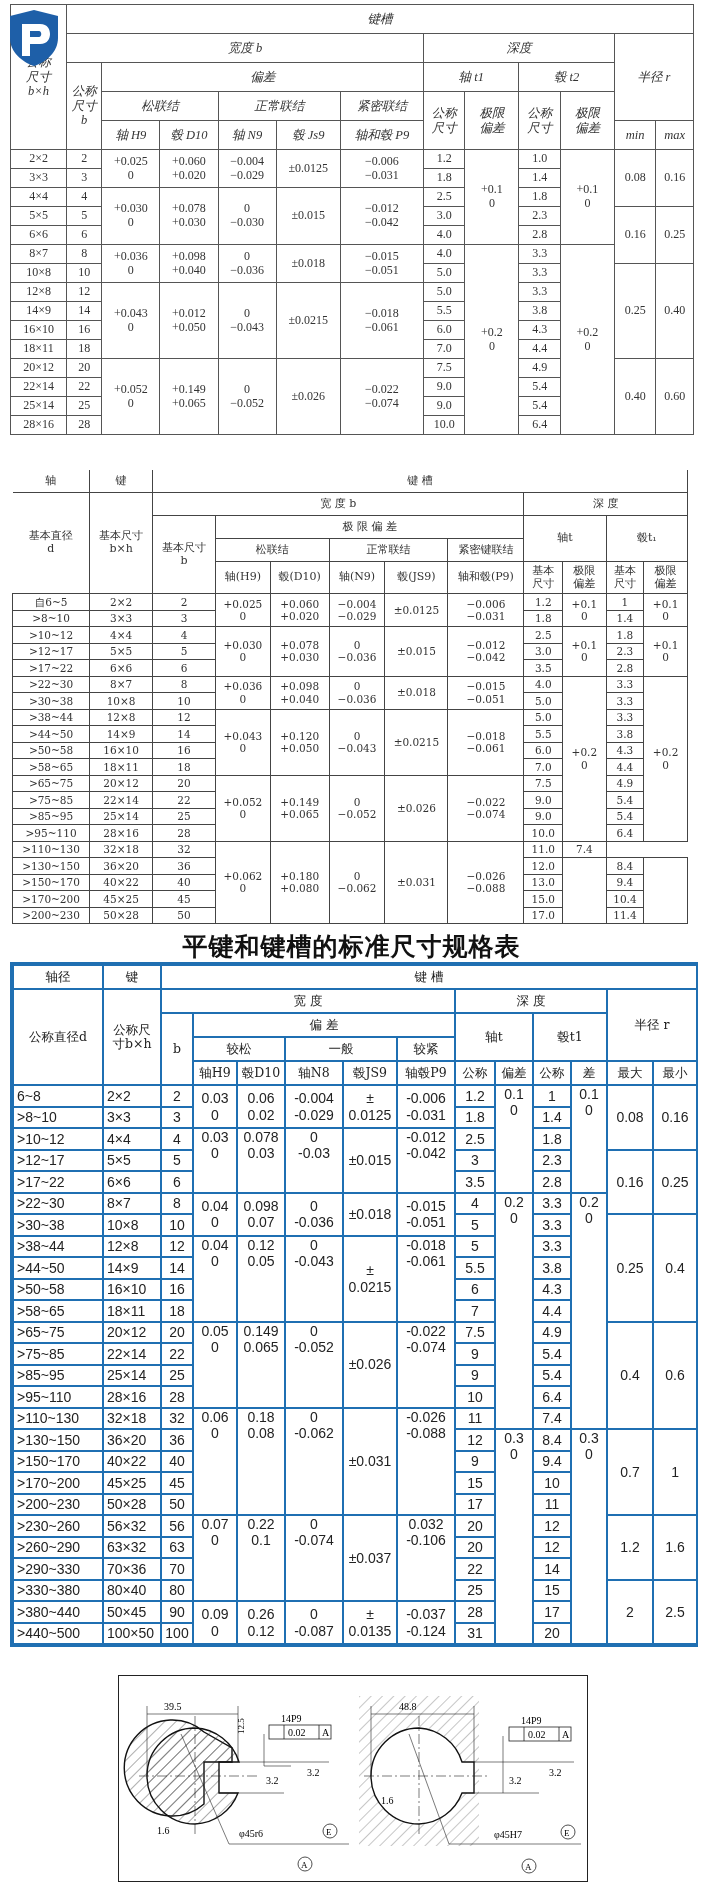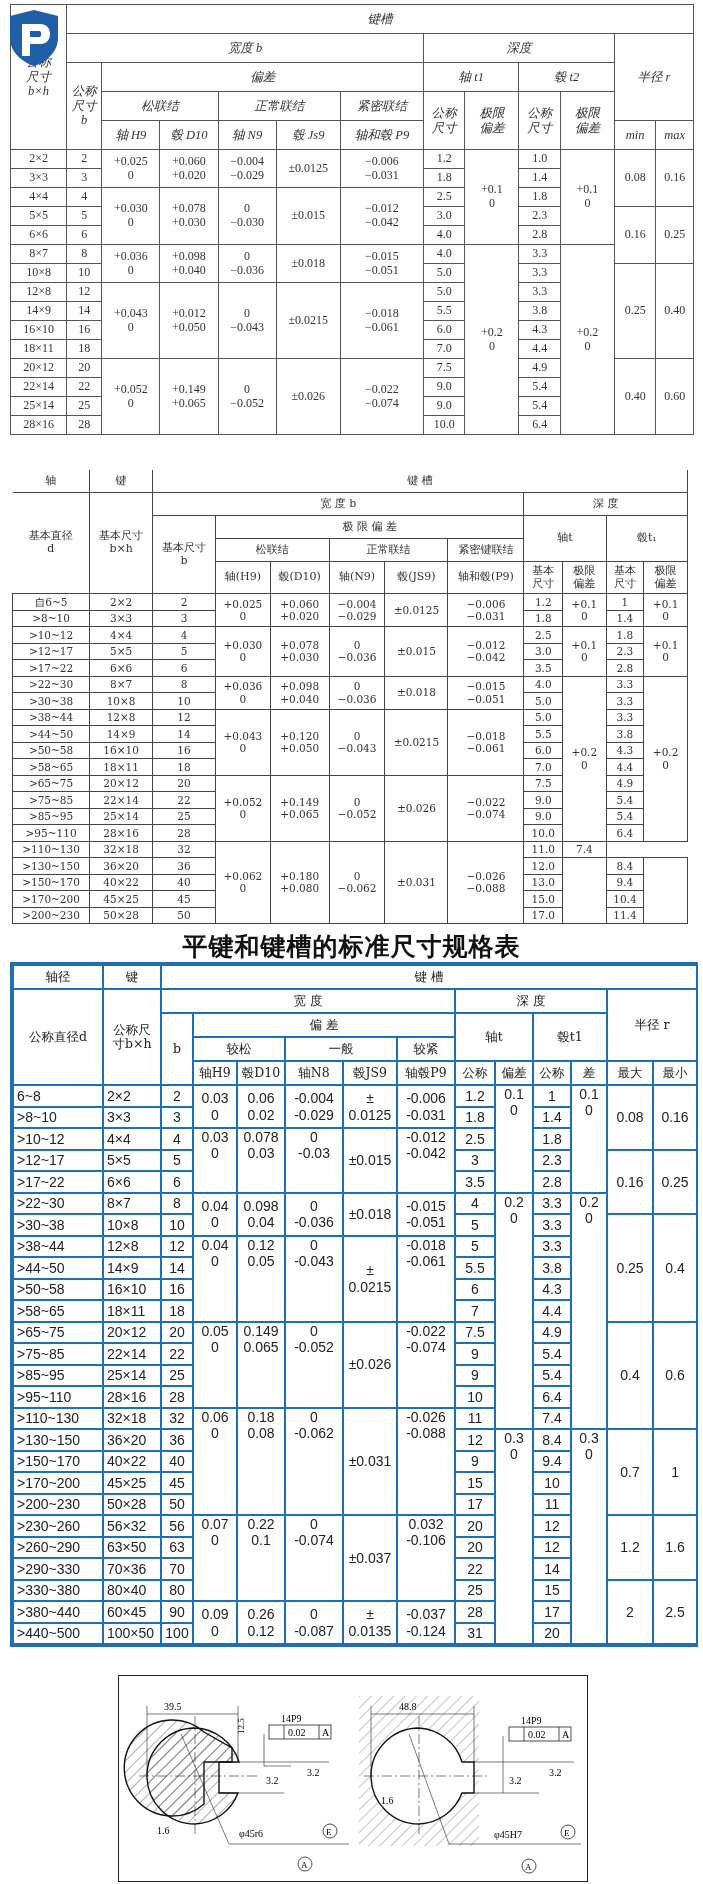--- a/index.html
+++ b/index.html
@@ -649,21 +649,21 @@
           <td>3.5</td>
           <td>2.8</td>
         </tr>
     <tr>
       <td class="l">&gt;22~30</td>
           <td class="l">8×7</td>
           <td>8</td>
       <td rowspan="2">0.04
 0</td>
           <td rowspan="2">0.098
-0.04</td>
+0.07</td>
           <td rowspan="2">0
 -0.036</td>
           <td rowspan="2">±0.018</td>
           <td rowspan="2">-0.015
 -0.051</td>
       <td>4</td>
           <td rowspan="11" style="vertical-align:top;">0.2
 0</td>
       <td>3.3</td>
           <td rowspan="11" style="vertical-align:top;">0.2
@@ -818,21 +818,21 @@
           <td rowspan="4">±0.037</td>
           <td rowspan="4" style="vertical-align:top;">0.032
 -0.106</td>
       <td>20</td>
           <td>12</td>
       <td rowspan="3">1.2</td>
           <td rowspan="3">1.6</td>
     </tr>
     <tr>
           <td class="l">&gt;260~290</td>
-          <td class="l">63×50</td>
+          <td class="l">63×32</td>
           <td>63</td>
           <td>20</td>
           <td>12</td>
         </tr>
     <tr>
           <td class="l">&gt;290~330</td>
           <td class="l">70×36</td>
           <td>70</td>
           <td>22</td>
           <td>14</td>
@@ -841,21 +841,21 @@
       <td class="l">&gt;330~380</td>
           <td class="l">80×40</td>
           <td>80</td>
       <td>25</td>
           <td>15</td>
       <td rowspan="3">2</td>
           <td rowspan="3">2.5</td>
     </tr>
     <tr>
       <td class="l">&gt;380~440</td>
-          <td class="l">60×45</td>
+          <td class="l">50×45</td>
           <td>90</td>
       <td rowspan="2">0.09
 0</td>
           <td rowspan="2">0.26
 0.12</td>
           <td rowspan="2">0
 -0.087</td>
           <td rowspan="2">±
 0.0135</td>
           <td rowspan="2">-0.037

